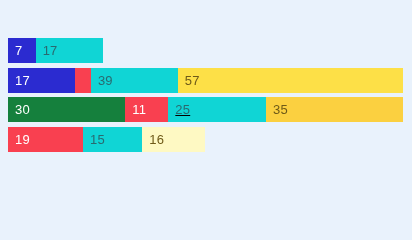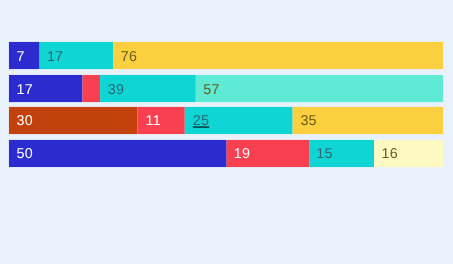--- a/index.html
+++ b/index.html
@@ -75,54 +75,48 @@
 <div id="chart-root" style="background: rgb(233, 242, 252);">
   <div id="plot-area">
 
     <div class="bar-row r0">
         <div class="segment seg-blue" style="width: 7%; background: rgb(43, 43, 208);">
           <span class="seg-label">7</span>
         </div>
         <div class="segment seg-cyan" style="width: 17%; background: rgb(16, 213, 213);">
           <span class="seg-label">17</span>
         </div>
-        <div class="segment seg-yellow" style="width: 76%; background: rgb(251, 208, 64);">
-          <span class="seg-label">76</span>
-        </div>
       </div>
     <div class="bar-row r1">
         <div class="segment seg-blue" style="width: 17%; background: rgb(43, 43, 208);">
           <span class="seg-label">17</span>
         </div>
         <div class="segment seg-red narrow" style="width: 4%; background: rgb(249, 64, 80);"></div>
         <div class="segment seg-cyan" style="width: 22%; background: rgb(16, 213, 213);">
           <span class="seg-label">39</span>
         </div>
-        <div class="segment seg-yellow" style="width: 57%; background: #5eead4;">
+        <div class="segment seg-yellow" style="width: 57%; background: #fde047;">
           <span class="seg-label">57</span>
         </div>
       </div>
     <div class="bar-row r2">
-        <div class="segment seg-blue" style="width: 29.703%; background: #c2410c;">
+        <div class="segment seg-blue" style="width: 29.703%; background: #15803d;">
           <span class="seg-label">30</span>
         </div>
         <div class="segment seg-red" style="width: 10.8911%; background: rgb(249, 64, 80);">
           <span class="seg-label">11</span>
         </div>
         <div class="segment seg-cyan" style="width: 24.7525%; background: rgb(16, 213, 213); text-decoration: underline;">
           <span class="seg-label">25</span>
         </div>
         <div class="segment seg-yellow" style="width: 34.6535%; background: rgb(251, 208, 64);">
           <span class="seg-label">35</span>
         </div>
       </div>
     <div class="bar-row r3">
-        <div class="segment seg-blue" style="width: 50%; background: rgb(43, 43, 208);">
-          <span class="seg-label">50</span>
-        </div>
         <div class="segment seg-red" style="width: 19%; background: rgb(249, 64, 80);">
           <span class="seg-label">19</span>
         </div>
         <div class="segment seg-cyan" style="width: 15%; background: rgb(16, 213, 213); text-align: center;">
           <span class="seg-label">15</span>
         </div>
         <div class="segment seg-yellow" style="width: 16%; background: #fef9c3;">
           <span class="seg-label">16</span>
         </div>
       </div>

